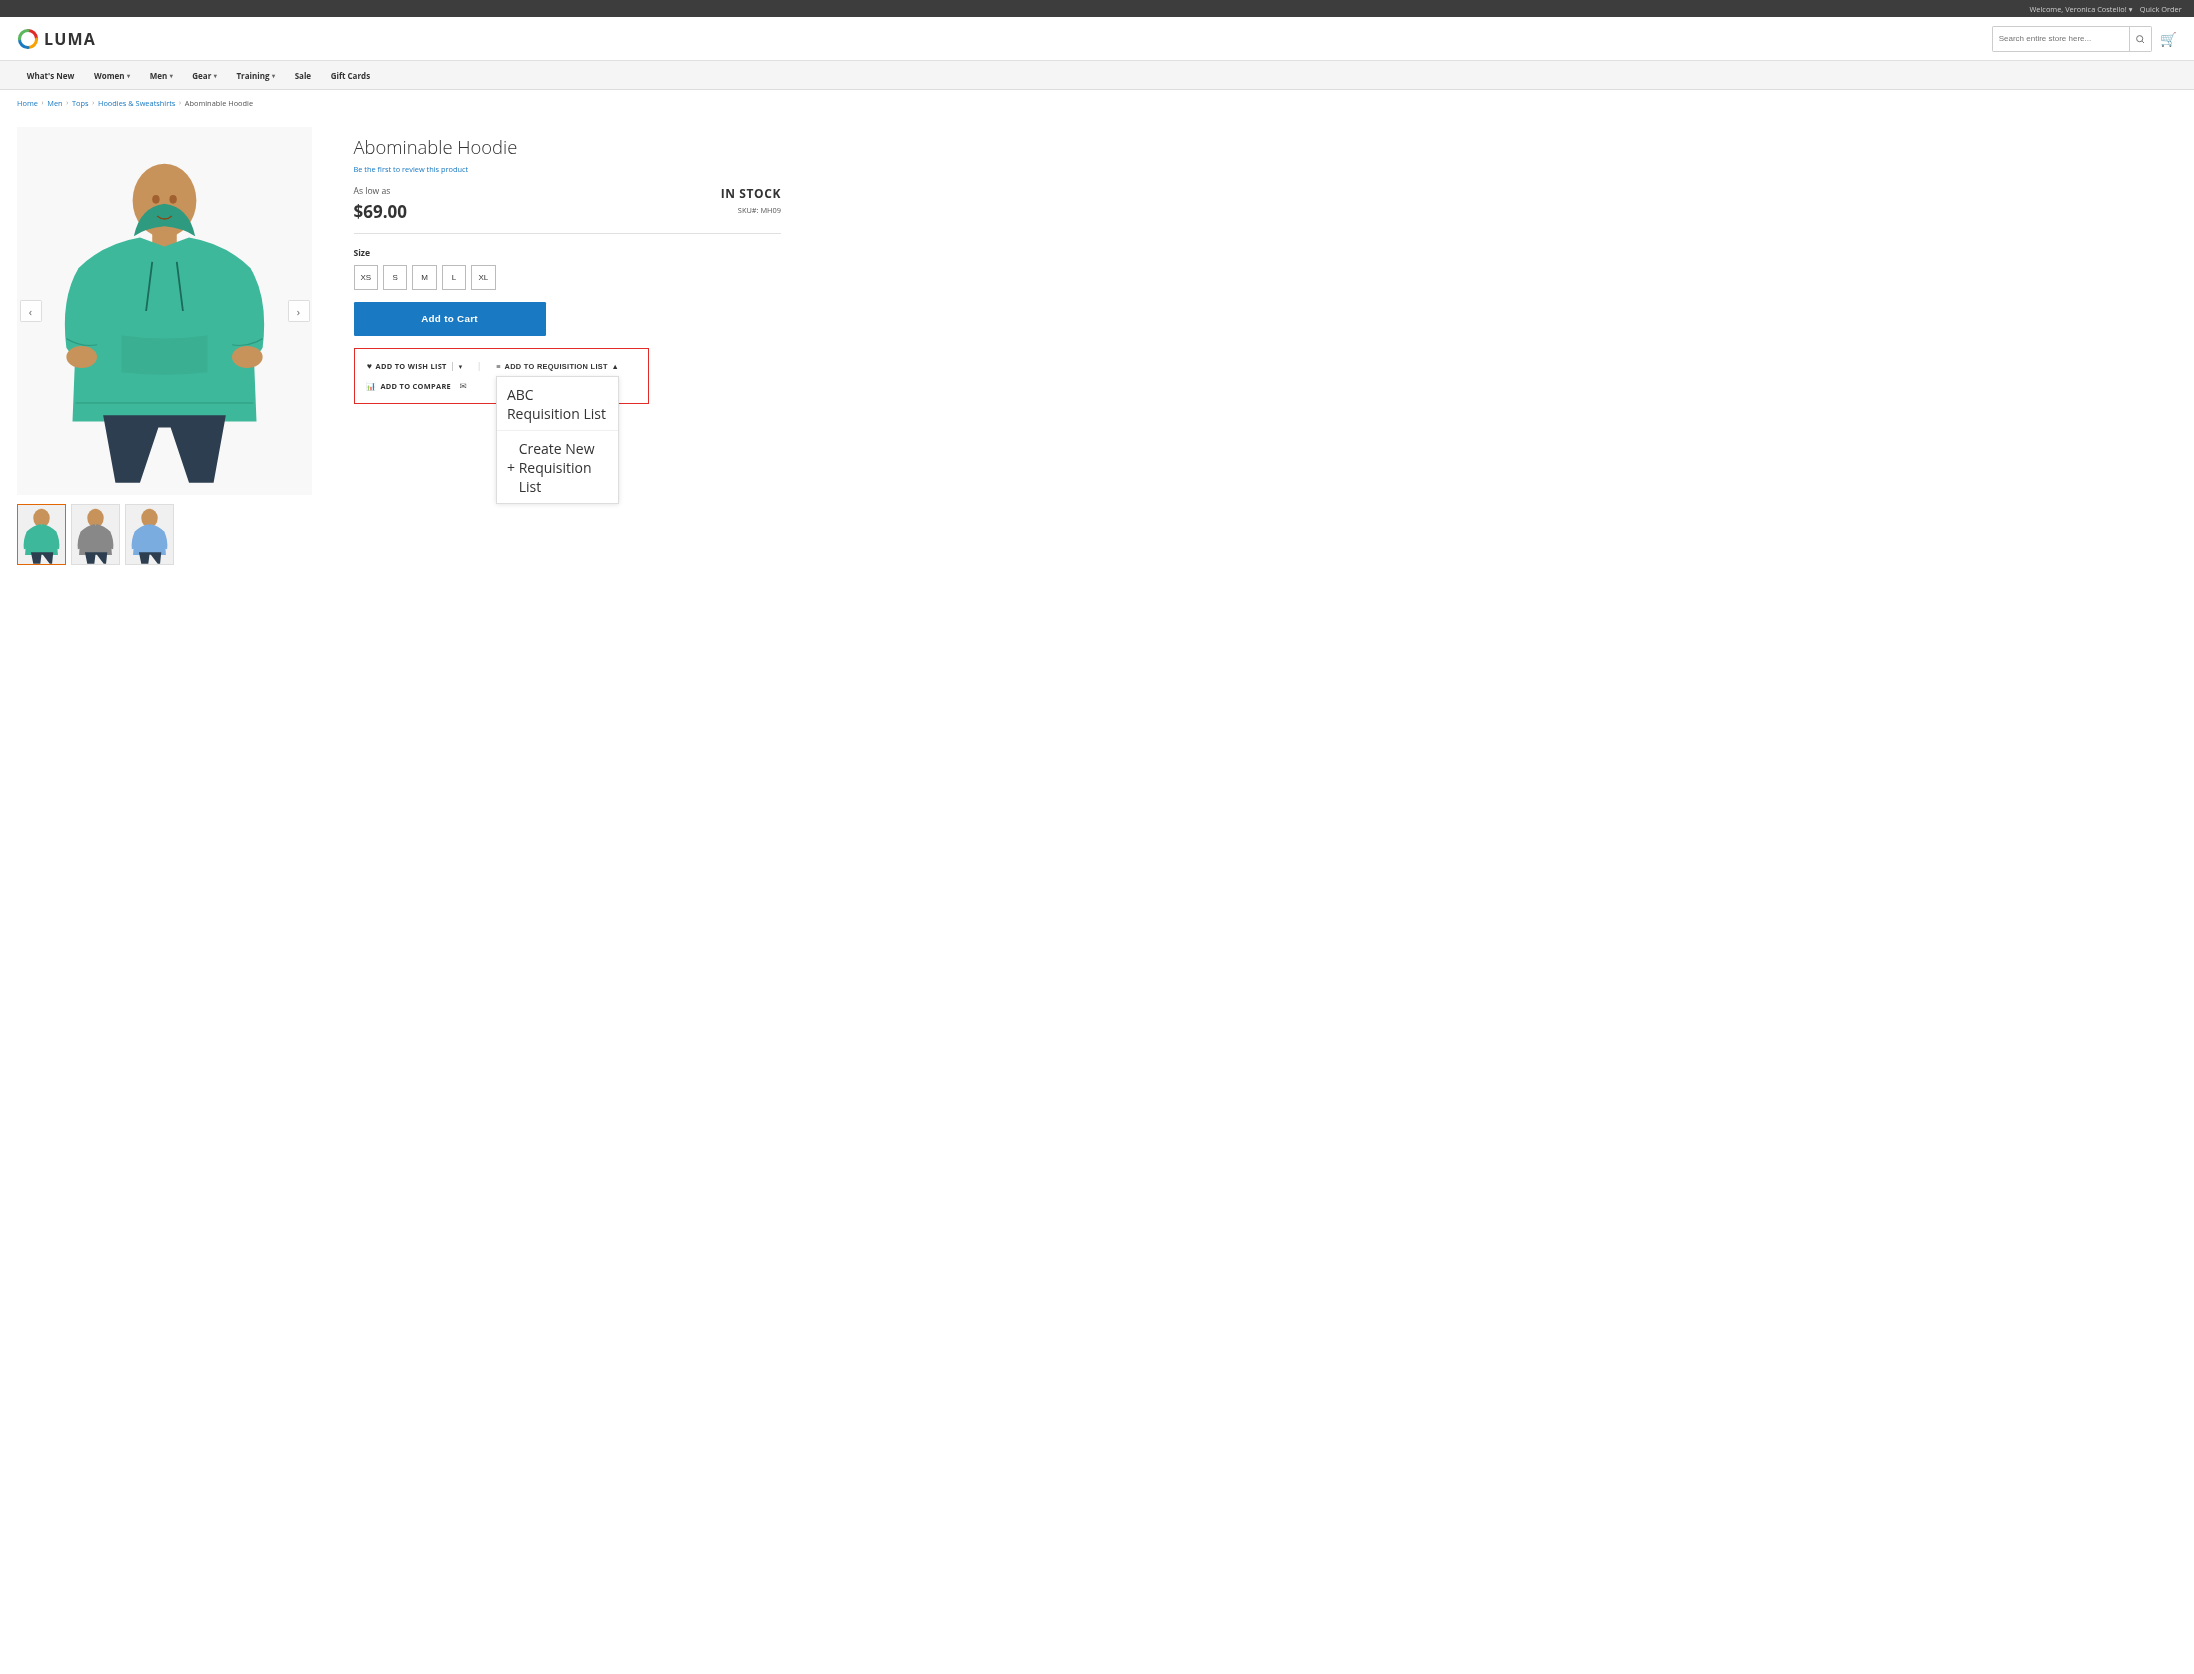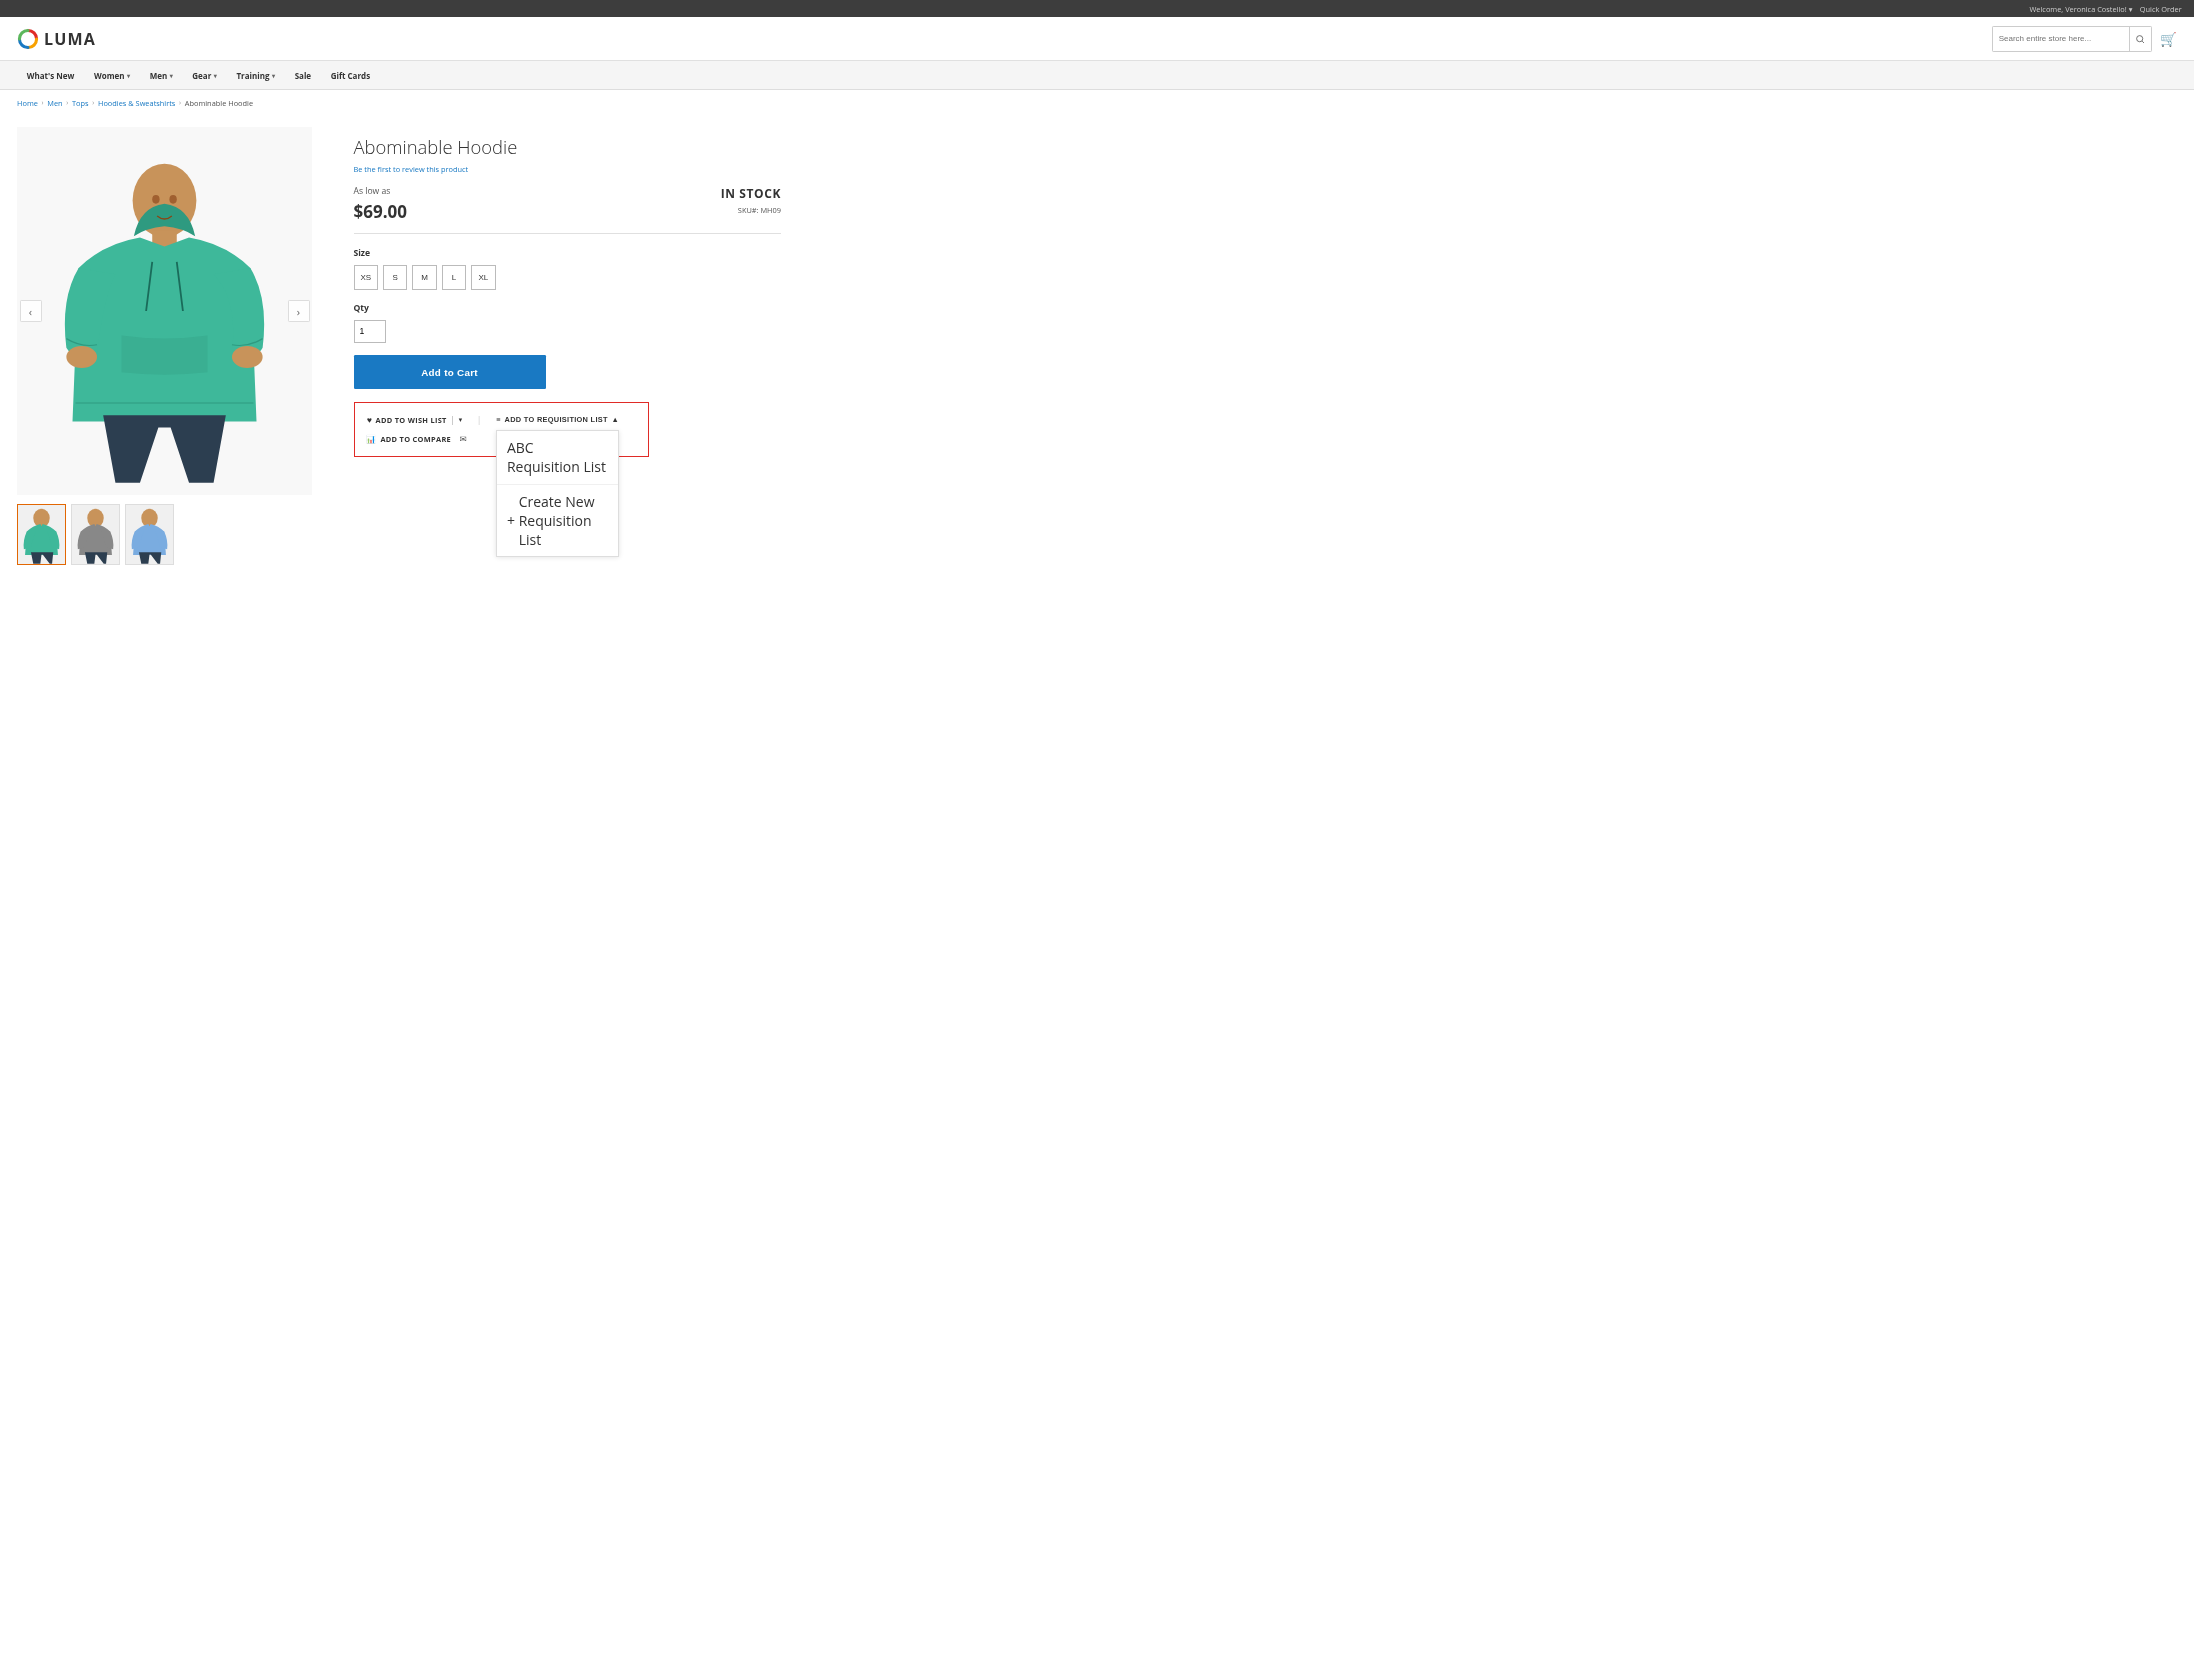--- a/index.html
+++ b/index.html
@@ -505,24 +505,20 @@
         <button class="size-btn">S</button>
         <button class="size-btn">M</button>
         <button class="size-btn">L</button>
         <button class="size-btn">XL</button>
       </div>
     </div>
 
     
 
     
-    <div class="qty-block option-group">
-      <div class="option-label">Qty</div>
-      <input class="qty-input" type="number" value="1" min="1" style="">
-    </div>
 
     
     <button class="add-to-cart-btn">Add to Cart</button>
 
     
     <div class="actions-box">
       <div class="actions-row1">
         <div style="display:flex;align-items:center;gap:3.7px;">
           <span style="color:#333;">♥</span>
           <a class="action-link" href="#">ADD TO WISH LIST</a>

